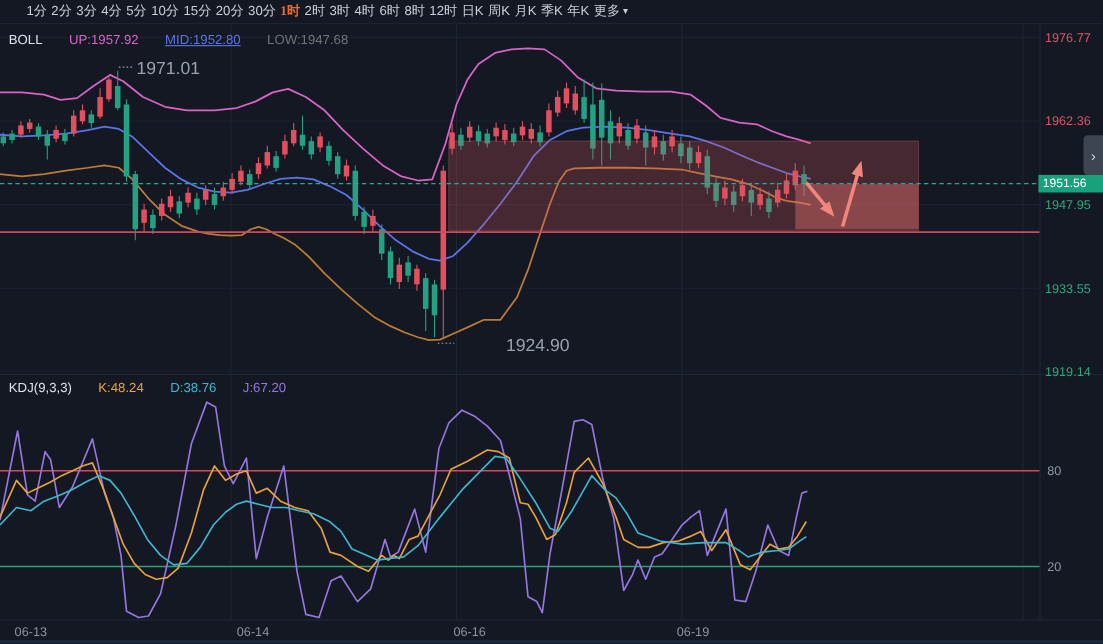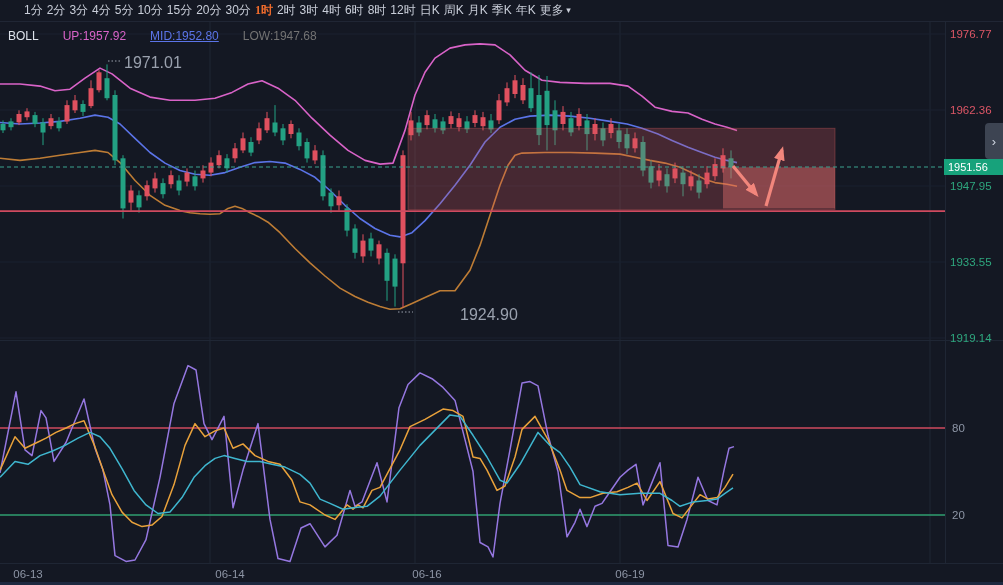--- a/index.html
+++ b/index.html
@@ -57,20 +57,26 @@
       <span class="tf">更多<span class="caret"> ▾</span></span>
     </div>
 
   <div class="legend" style="top:29px;">
     <span class="t">BOLL</span>
     <span style="color: rgb(217, 99, 200);">UP:1957.92</span>
     <span style="color: rgb(91, 116, 232); text-decoration: underline;">MID:1952.80</span>
     <span style="color: #737373;">LOW:1947.68</span>
   </div>
 
+  <div class="legend" style="top:345px;">
+    <span class="t">KDJ(9,3,3)</span>
+    <span style="color: rgb(233, 162, 59);">K:48.24</span>
+    <span style="color: rgb(63, 182, 207);">D:38.76</span>
+    <span style="color: rgb(149, 119, 224);">J:67.20</span>
+  </div>
 
   <svg id="chart" width="1003" height="585">
       <defs>
         <marker id="ah" markerUnits="userSpaceOnUse" markerWidth="16" markerHeight="14" refX="10" refY="5.5" orient="auto">
           <path d="M0,0 L14,5.5 L0,11 z" fill="#f2867c"></path>
         </marker>
       </defs>
       <line x1="210" y1="22" x2="210" y2="563" stroke="#1e2634" stroke-width="1"></line>
       <line x1="415" y1="22" x2="415" y2="563" stroke="#1e2634" stroke-width="1"></line>
       <line x1="620" y1="22" x2="620" y2="563" stroke="#1e2634" stroke-width="1"></line>

